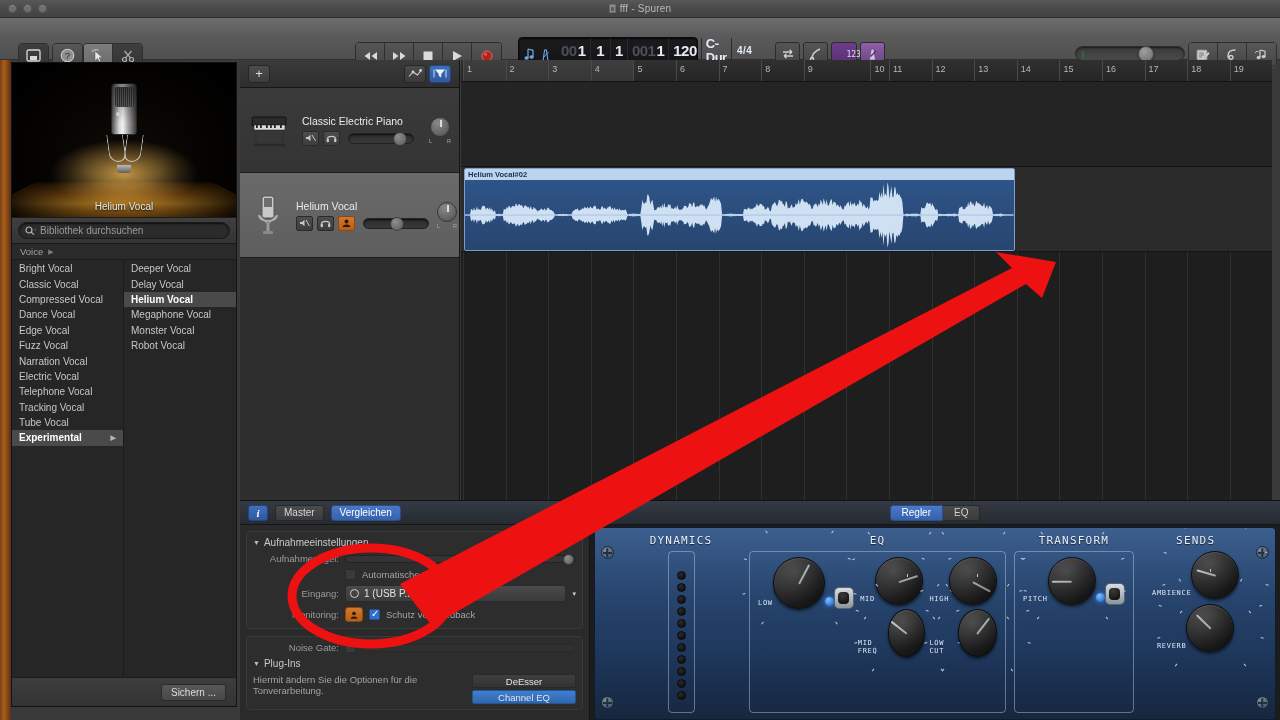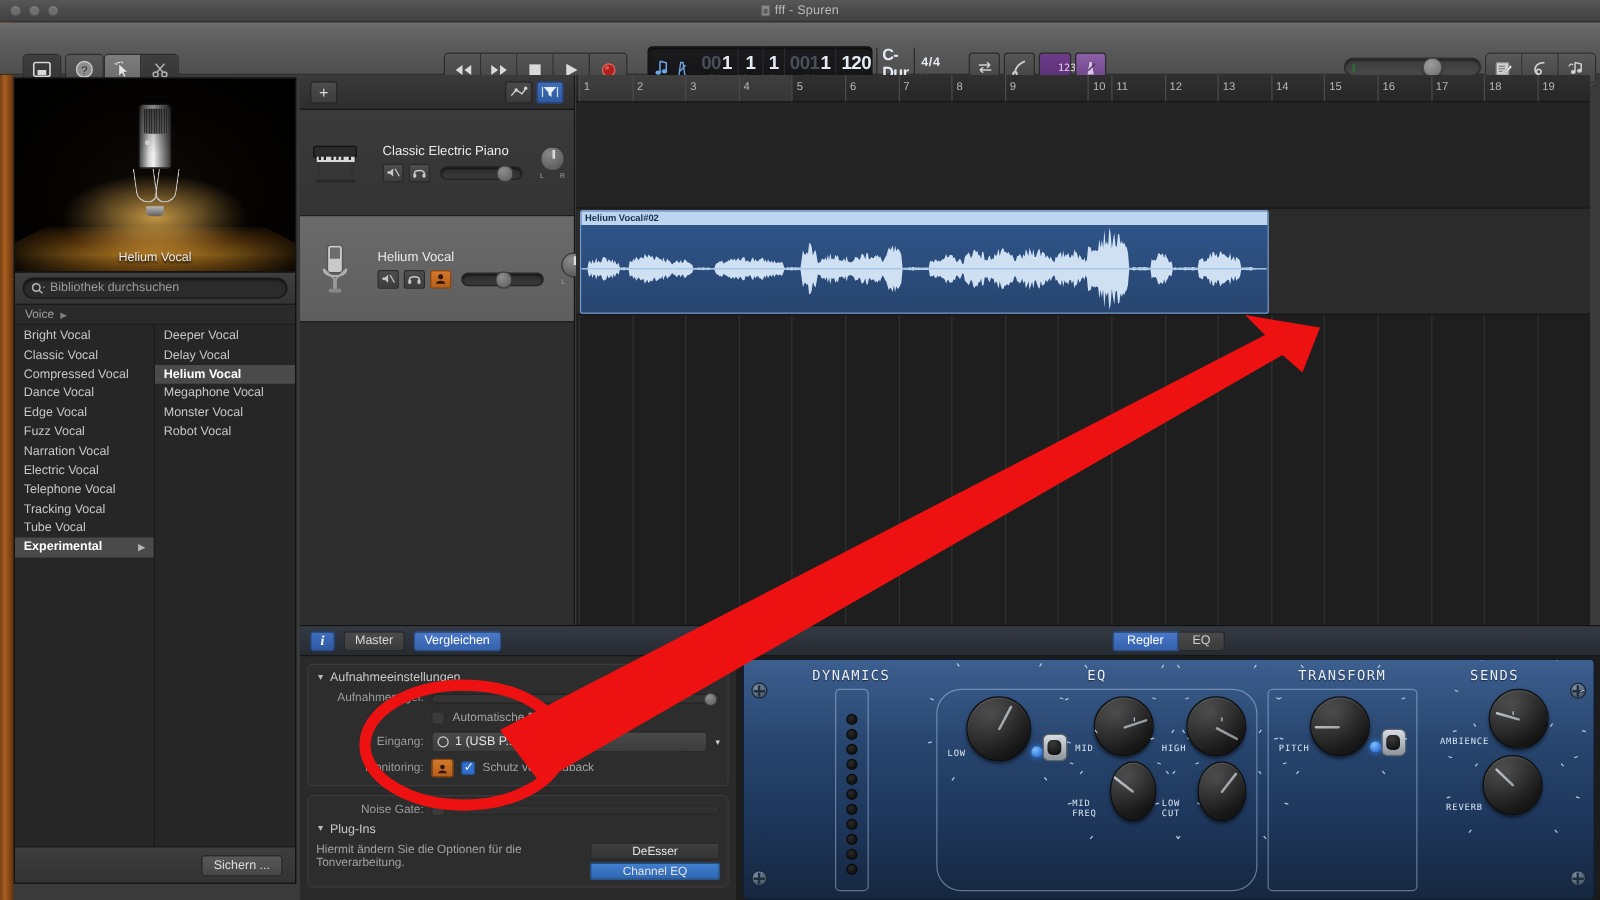--- a/index.html
+++ b/index.html
@@ -125,21 +125,21 @@
   .trackpanel{position:absolute;left:240px;top:60px;width:220px;height:440px;background:#2e2e2e;
     border-right:1px solid #141414;}
   .tp-head{height:28px;background:linear-gradient(180deg,#3a3a3a,#2e2e2e);border-bottom:1px solid #151515;
     display:flex;align-items:center;padding:0 8px;justify-content:space-between;}
   .plusbtn{width:22px;height:18px;border-radius:3px;background:linear-gradient(180deg,#4d4d4d,#3c3c3c);
     border:1px solid #262626;display:flex;align-items:center;justify-content:center;color:#ddd;font-size:13px;cursor:pointer;}
   .hbtns{display:flex;gap:3px;}
   .hbtn{width:22px;height:18px;border-radius:3px;background:linear-gradient(180deg,#4a4a4a,#3a3a3a);
     border:1px solid #262626;display:flex;align-items:center;justify-content:center;cursor:pointer;}
   .hbtn.blue{background:linear-gradient(180deg,#3f6fb8,#2f58a0);border-color:#24447d;}
-  .track{height:85px;border-bottom:1px solid #1d1d1d;display:flex;align-items:center;padding:0 8px;gap:14px;}
+  .track{height:85px;border-bottom:1px solid #1d1d1d;display:flex;align-items:center;padding:0 8px;gap:8px;}
   .track.t1{background:linear-gradient(180deg,#3a3a3a,#343434);}
   .track.t2{background:linear-gradient(180deg,#6a6a6a,#5e5e5e);}
   .tr-ico{width:46px;height:46px;display:flex;align-items:center;justify-content:center;}
   .tr-mid{flex:1;}
   .tr-name{font-size:10.5px;color:#eaeaea;margin-bottom:4px;}
   .tr-ctl{display:flex;align-items:center;gap:4px;}
   .sq{width:17px;height:15px;border-radius:2px;background:linear-gradient(180deg,#4d4d4d,#3d3d3d);
     border:1px solid #2a2a2a;display:flex;align-items:center;justify-content:center;cursor:pointer;}
   .sq.rec{background:linear-gradient(180deg,#d4782a,#b55f18);border-color:#8d4710;}
   .fader{width:66px;height:11px;border-radius:6px;background:linear-gradient(180deg,#2b2b2b,#3a3a3a);
@@ -840,21 +840,21 @@
               <i></i>
               <i></i>
               <i></i>
               <i></i>
           </div>
         </div>
       </div>
 
       <div class="grp" style="flex:1;">
         <div class="grp-title">EQ</div>
-        <div class="grp-box" style="align-items:flex-start;gap:4px;border-radius:20px;">
+        <div class="grp-box" style="align-items:flex-start;gap:4px;">
           <div class="kcol">
             <div class="klab">LOW</div>
             <div class="knob k" style="width: 52px; height: 52px;">
                 <div class="ticks">
                   <i style="transform: rotate(-140deg) translateY(-29px); transform-origin: 50% 30px; left: 50%; top: -4px;"></i>
                   <i style="transform: rotate(-105deg) translateY(-29px); transform-origin: 50% 30px; left: 50%; top: -4px;"></i>
                   <i style="transform: rotate(-70deg) translateY(-29px); transform-origin: 50% 30px; left: 50%; top: -4px;"></i>
                   <i style="transform: rotate(-35deg) translateY(-29px); transform-origin: 50% 30px; left: 50%; top: -4px;"></i>
                   <i style="transform: rotate(0deg) translateY(-29px); transform-origin: 50% 30px; left: 50%; top: -4px;"></i>
                   <i style="transform: rotate(35deg) translateY(-29px); transform-origin: 50% 30px; left: 50%; top: -4px;"></i>

